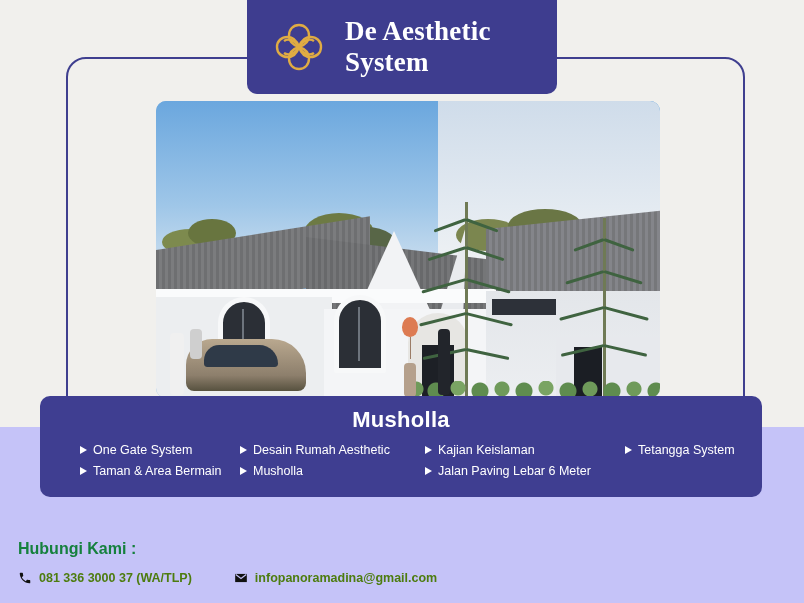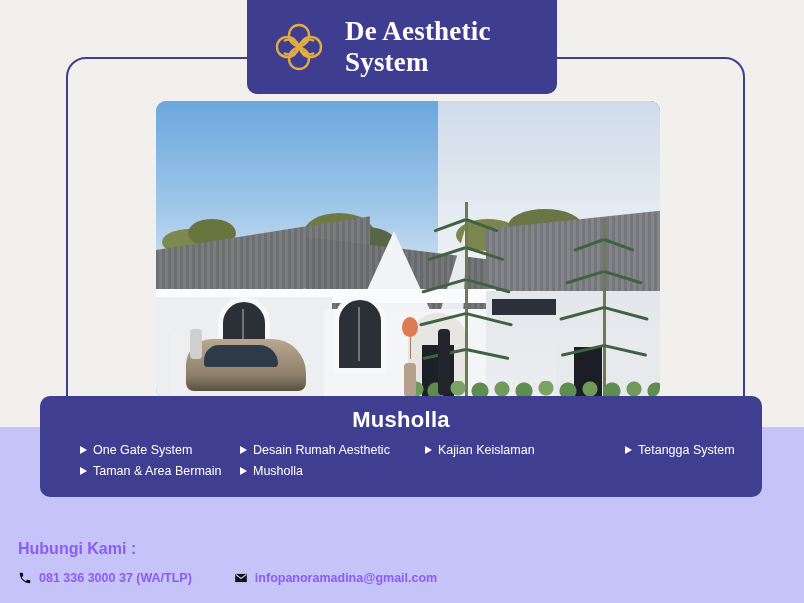--- a/index.html
+++ b/index.html
@@ -117,23 +117,23 @@
   .fac-title{color:#fff;text-align:center;font-size:22px;font-weight:bold;
     letter-spacing:.3px;margin:3px 0 10px;}
   .fac-grid{display:grid;grid-template-columns:160px 185px 200px 165px;
     column-gap:0;row-gap:7px;padding-left:40px;}
   .fac-item{color:#fff;font-size:12.5px;display:flex;align-items:center;gap:6px;white-space:nowrap;}
   .tri{width:0;height:0;border-left:7px solid #fff;border-top:4.5px solid transparent;
        border-bottom:4.5px solid transparent;flex:0 0 auto;}
 
   
   .footer{position:absolute;left:0;top:527px;width:804px;height:76px;}
-  .foot-title{position:absolute;left:18px;top:13px;font-size:16px;font-weight:bold;color:#8b5cf6;}
+  .foot-title{position:absolute;left:18px;top:13px;font-size:16px;font-weight:bold;color:#15803d;}
   .foot-row{position:absolute;left:18px;top:44px;width:780px;display:flex;align-items:center;}
-  .foot-item{display:flex;align-items:center;gap:7px;font-size:12.5px;color:#8b5cf6;font-weight:600;}
+  .foot-item{display:flex;align-items:center;gap:7px;font-size:12.5px;color:#4d7c0f;font-weight:600;}
   .ic{flex:0 0 auto;display:inline-flex;align-items:center;justify-content:center;}
   .sp1{width:42px;}
   .sp2{width:28px;}
 </style>
 </head>
 <body>
 
 <div class="canvas">
 
   <div class="bg-top"></div>
@@ -248,20 +248,24 @@
         <span>Tetangga System</span>
       </div>
       <div class="fac-item">
         <span class="tri"></span>
         <span>Taman &amp; Area Bermain</span>
       </div>
       <div class="fac-item">
         <span class="tri"></span>
         <span>Musholla</span>
       </div>
+      <div class="fac-item">
+        <span class="tri"></span>
+        <span>Jalan Paving Lebar 6 Meter</span>
+      </div>
     </div>
   </div>
 
   <div class="footer">
     <div class="foot-title">Hubungi Kami :</div>
     <div class="foot-row">
 
       <div class="foot-item">
         <span class="ic">
           <svg width="14" height="14" viewBox="0 0 24 24" fill="#111">

